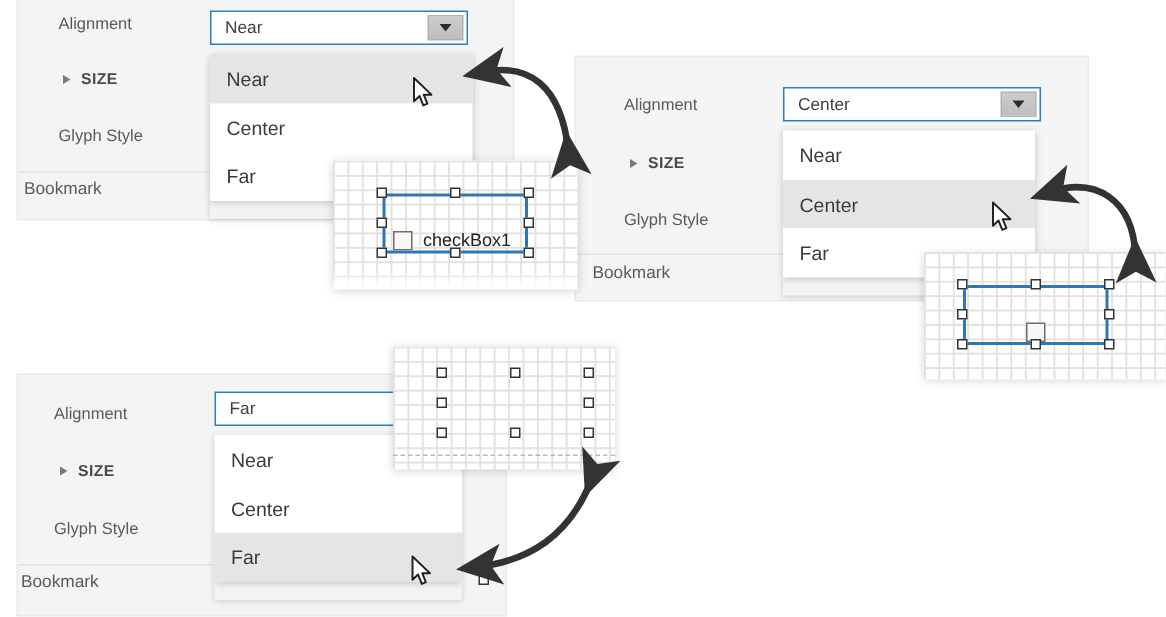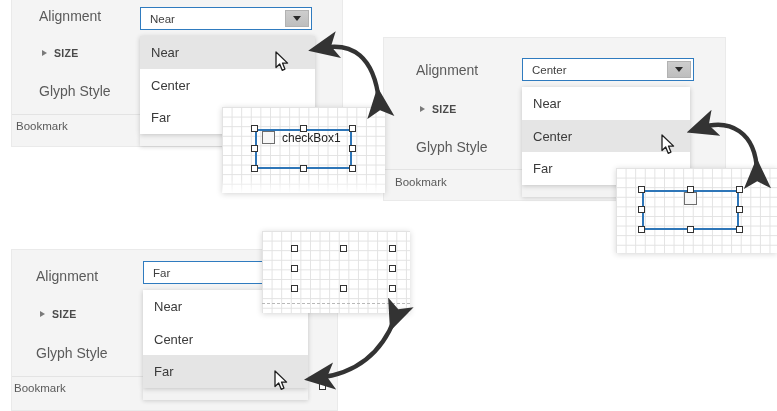--- a/index.html
+++ b/index.html
@@ -18,21 +18,21 @@
     background:#f4f4f4;
     box-shadow:0 0 0 1px #eaeaea;
   }
   .prop-row{
     position:absolute;
     left:0;right:0;
     display:flex;align-items:center;
   }
   .prop-label{
     color:#5a5a5a;
-    font-size:14px;
+    font-size:11px;
     white-space:nowrap;
   }
   .size-row{display:flex;align-items:center;gap:7px;}
   .tri{
     width:0;height:0;
     border-left:5px solid #7a7a7a;
     border-top:3.5px solid transparent;
     border-bottom:3.5px solid transparent;
   }
   .size-text{
@@ -108,21 +108,21 @@
     position:absolute;left:0;top:0;right:0;bottom:0;
     background-image:
       linear-gradient(to right,#e2e2e2 1px,transparent 1px),
       linear-gradient(to bottom,#e2e2e2 1px,transparent 1px);
     background-size:9.6px 9.6px;
   }
   .ctl-box{
     position:absolute;
     border:2px solid #2e76b8;
     box-sizing:border-box;
-    display:flex;align-items:flex-start;
+    display:flex;align-items:flex-end;
     background:transparent;
   }
   .ctl-box.near{justify-content:flex-start;padding-left:5px;}
   .ctl-box.center{justify-content:center;}
   .ctl-box.far{justify-content:flex-end;padding-right:5px;}
   .cb-glyph{
     width:13px;height:13px;
     border:1.5px solid #6e6e6e;
     background:#f7f7f7;
     box-sizing:border-box;

